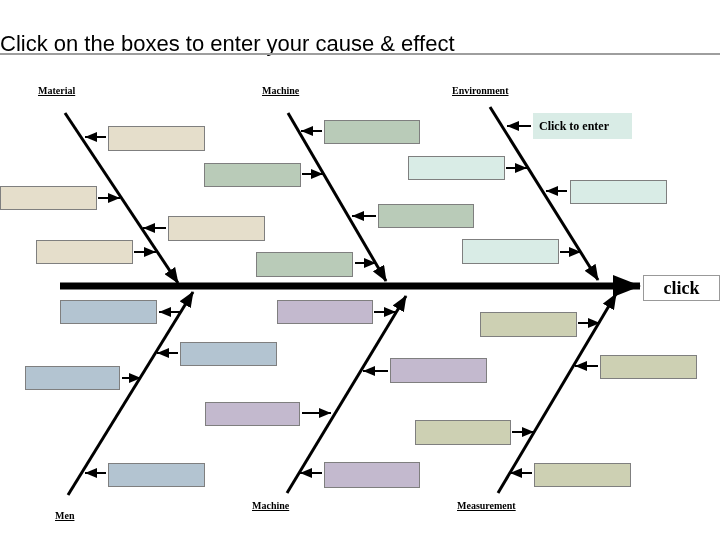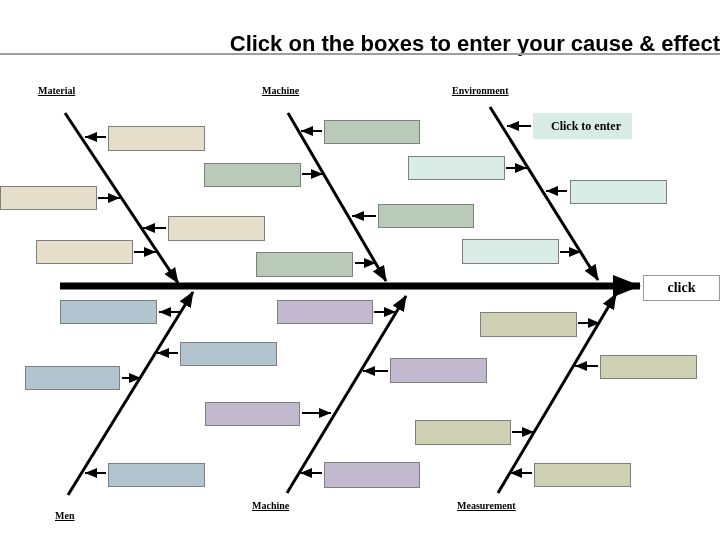--- a/index.html
+++ b/index.html
@@ -1,28 +1,28 @@
 <!DOCTYPE html>
 <html><head>
 <meta charset="utf-8">
 <style>
   html,body{margin:0;padding:0;background:#fff;}
   .stage{position:relative;width:720px;height:540px;background:#ffffff;overflow:hidden;
          font-family:"Liberation Serif",serif;}
-  .title{position:absolute;top:31px;left:0;width:720px;text-align:right;
-         font-family:"Liberation Sans",sans-serif;font-weight:bold;font-size:22px;color:#000;}
+  .title{position:absolute;top:31px;left:0;width:720px;text-align:left;
+         font-family:"Liberation Sans",sans-serif;font-weight:normal;font-size:22px;color:#000;}
   .divider{position:absolute;top:53px;left:0;width:720px;height:2px;background:#9e9e9e;}
   #lines{position:absolute;left:0;top:0;pointer-events:none;}
   .blabel{position:absolute;font-weight:bold;font-size:10px;color:#000;
           text-decoration:underline;white-space:nowrap;}
   .cause-box{position:absolute;box-sizing:border-box;border:1px solid #7f7f7f;cursor:pointer;}
   .hint{border:none;font-weight:bold;font-size:12px;display:flex;align-items:center;
-        padding-left:18px;color:#000;}
+        padding-left:6px;color:#000;}
   .effect-box{position:absolute;box-sizing:border-box;background:#ffffff;border:1px solid #999;
-        font-weight:bold;font-size:14px;color:#000;display:flex;align-items:center;
+        font-weight:bold;font-size:18px;color:#000;display:flex;align-items:center;
         justify-content:center;cursor:pointer;}
 </style>
 </head>
 <body>
 
 <div class="stage" id="stage">
   <div class="title">Click on the boxes to enter your cause &amp; effect</div>
   <div class="divider"></div>
 
   <svg id="lines" width="720" height="540" viewBox="0 0 720 540">

